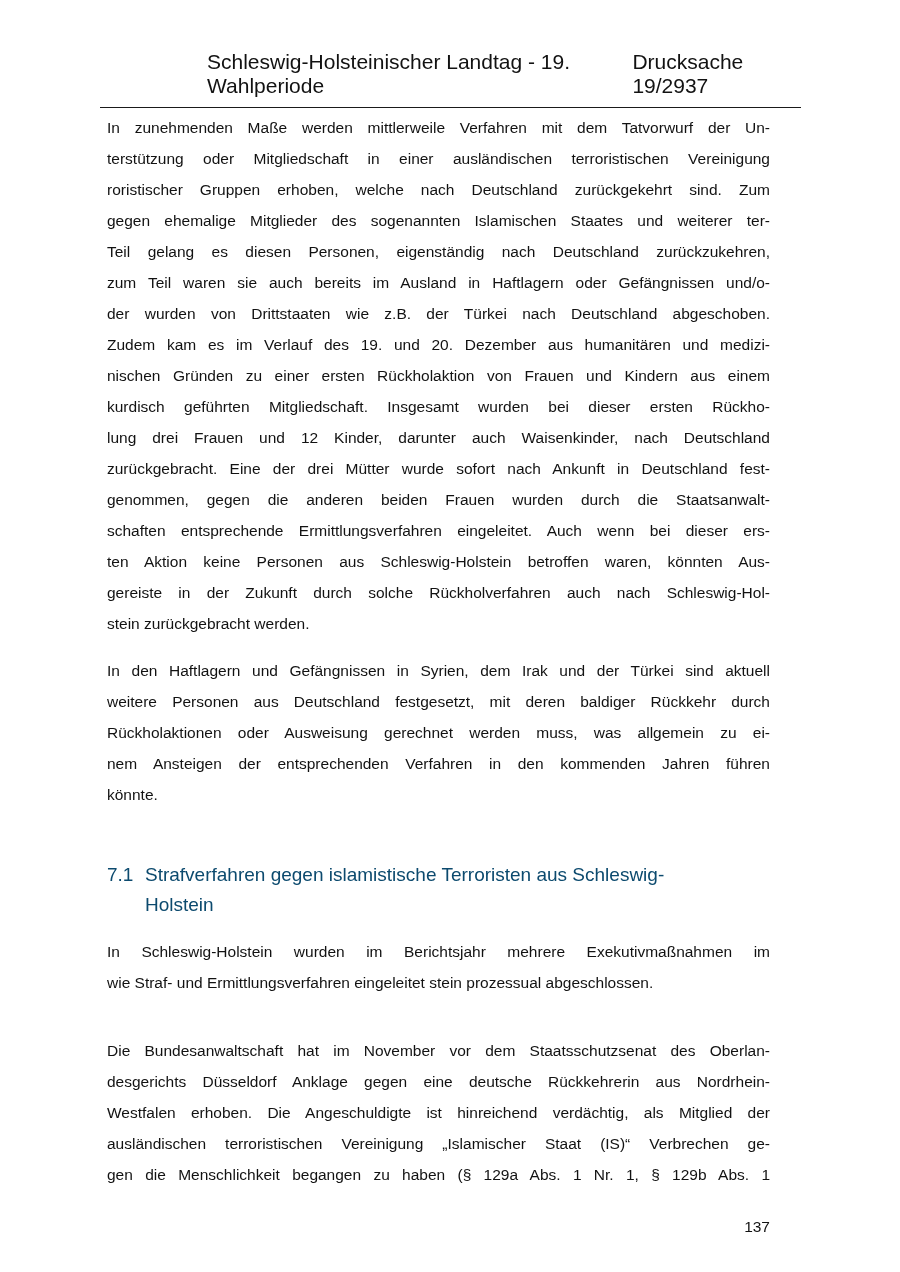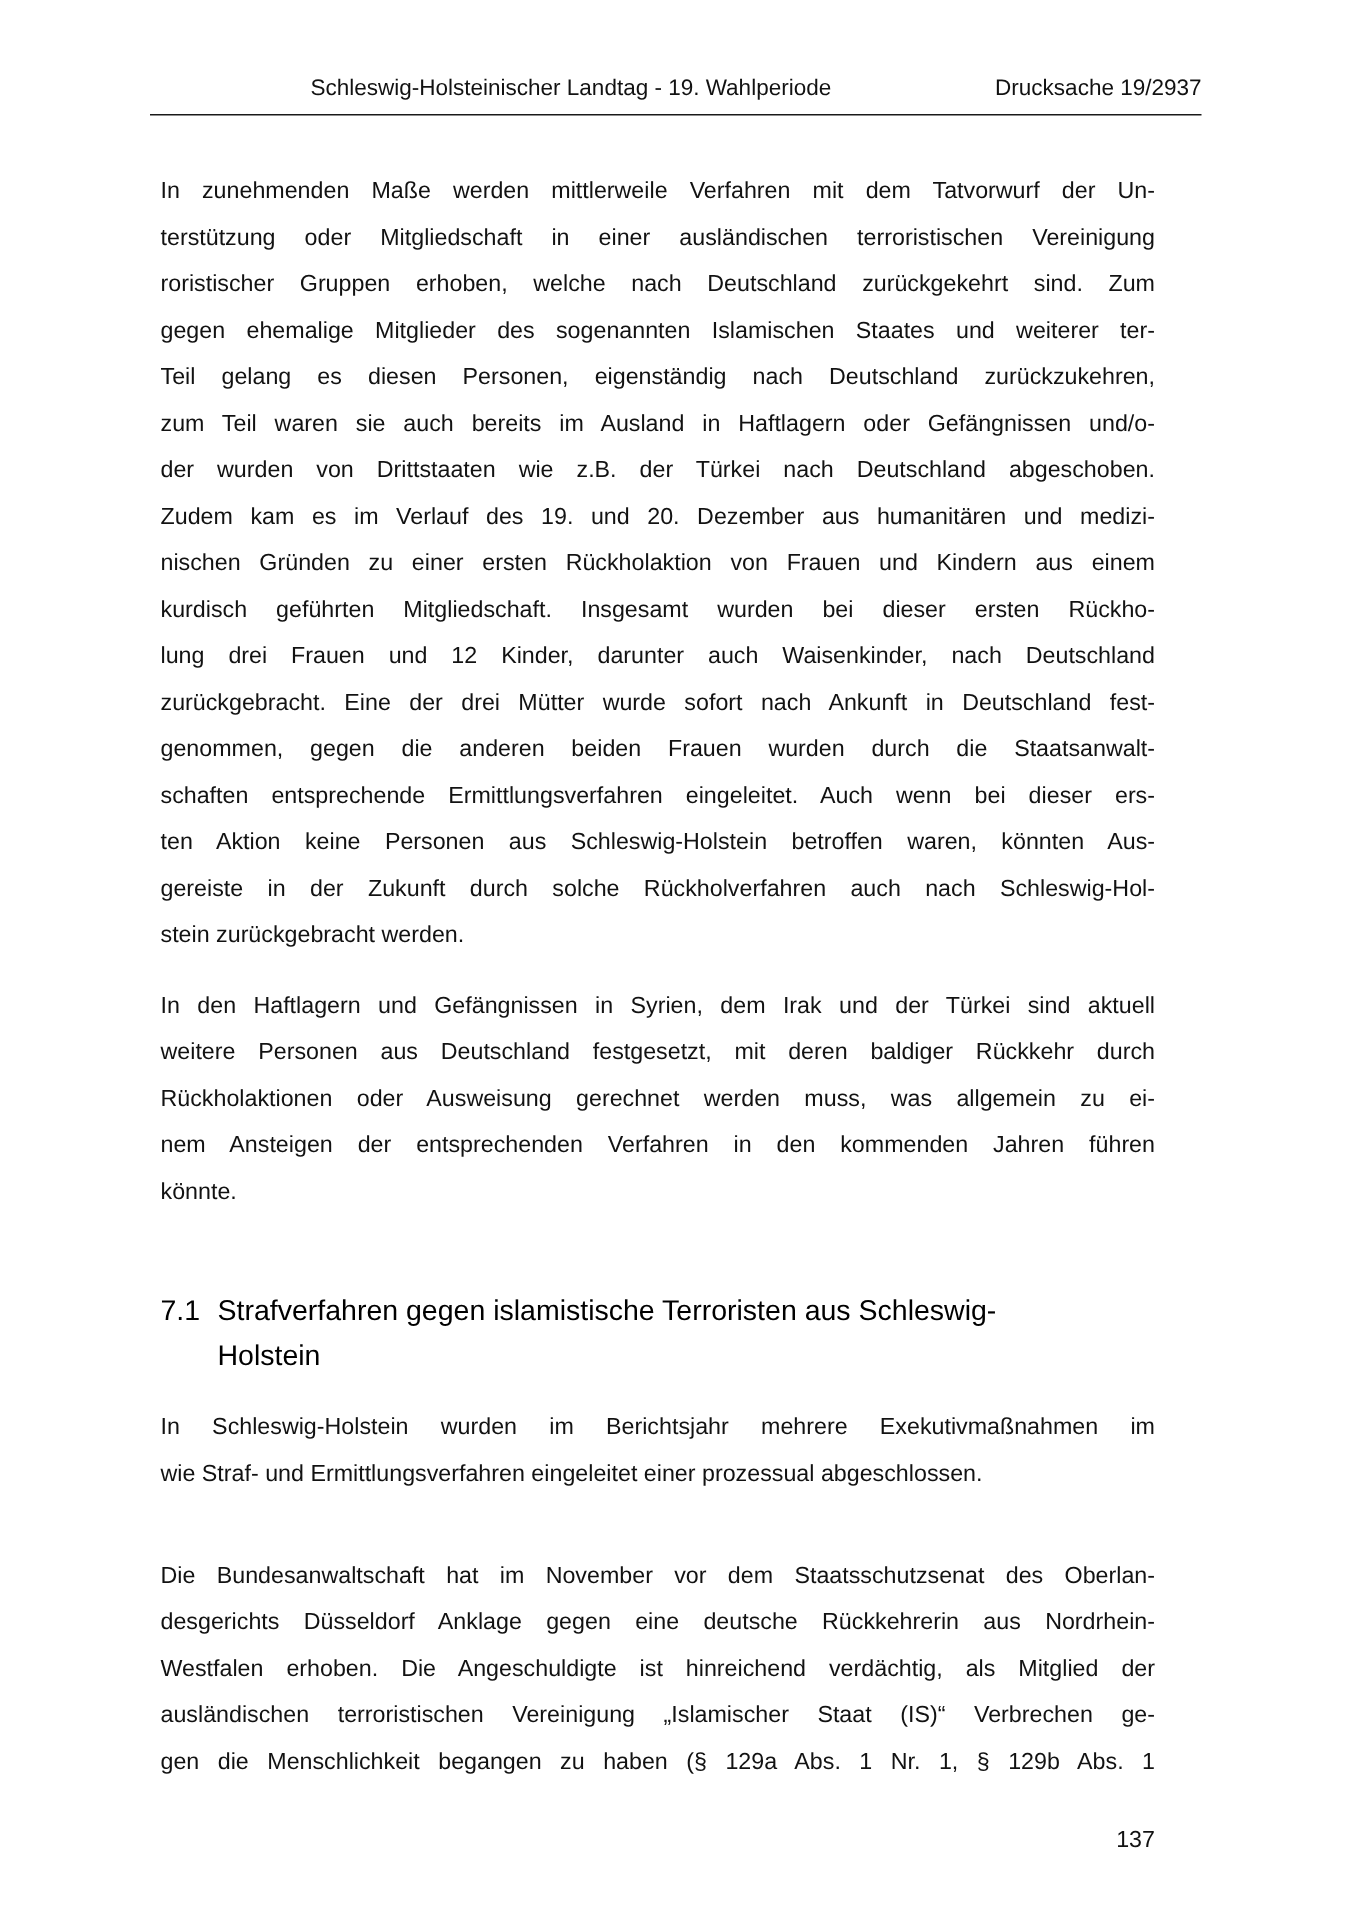--- a/index.html
+++ b/index.html
@@ -22,21 +22,21 @@
   .doc-header {
     position: absolute;
     left: 100px;
     top: 50px;
     width: 701px;
     display: flex;
     justify-content: space-between;
     align-items: flex-end;
     border-bottom: 1.5px solid #1a1a1a;
     padding-bottom: 9px;
-    font-size: 15px;
+    font-size: 21px;
   }
   .doc-header .header-left { margin-left: 107px; }
   .doc-header .header-right { margin-right: 0; }
   
   .content {
     position: absolute;
     left: 107px;
     top: 96px;
     width: 663px;
   }
@@ -44,21 +44,21 @@
   .line { text-align: justify; text-align-last: justify; white-space: normal; }
   .line-last { text-align-last: left; }
   
   .section-heading {
     display: flex;
     margin-top: 50px;
     margin-bottom: 13px;
     font-size: 19px;
     line-height: 30px;
     font-weight: 400;
-    color: #000000;
+    color: #0c4a6e;
   }
   .heading-number {
     flex: 0 0 38px;
   }
   .heading-text { flex: 1; }
   
   .page-number {
     margin-top: 28px;
     text-align: right;
     font-size: 15.5px;
@@ -108,21 +108,21 @@
     <div class="section-heading">
       <span class="heading-number">7.1</span>
       <span class="heading-text">
         <span>Strafverfahren gegen islamistische Terroristen aus Schleswig-</span><br>
         <span>Holstein</span>
       </span>
     </div>
 
     <div class="paragraph">
         <div class="line">In Schleswig-Holstein wurden im Berichtsjahr mehrere Exekutivmaßnahmen im</div>
-        <div class="line line-last">wie Straf- und Ermittlungsverfahren eingeleitet einer prozessual abgeschlossen.</div>
+        <div class="line line-last">wie Straf- und Ermittlungsverfahren eingeleitet stein prozessual abgeschlossen.</div>
       </div>
 
     <div class="paragraph spacer-between">
         <div class="line">Die Bundesanwaltschaft hat im November vor dem Staatsschutzsenat des Oberlan-</div>
         <div class="line">desgerichts Düsseldorf Anklage gegen eine deutsche Rückkehrerin aus Nordrhein-</div>
         <div class="line">Westfalen erhoben. Die Angeschuldigte ist hinreichend verdächtig, als Mitglied der</div>
         <div class="line">ausländischen terroristischen Vereinigung „Islamischer Staat (IS)“ Verbrechen ge-</div>
         <div class="line">gen die Menschlichkeit begangen zu haben (§ 129a Abs. 1 Nr. 1, § 129b Abs. 1</div>
       </div>
 

